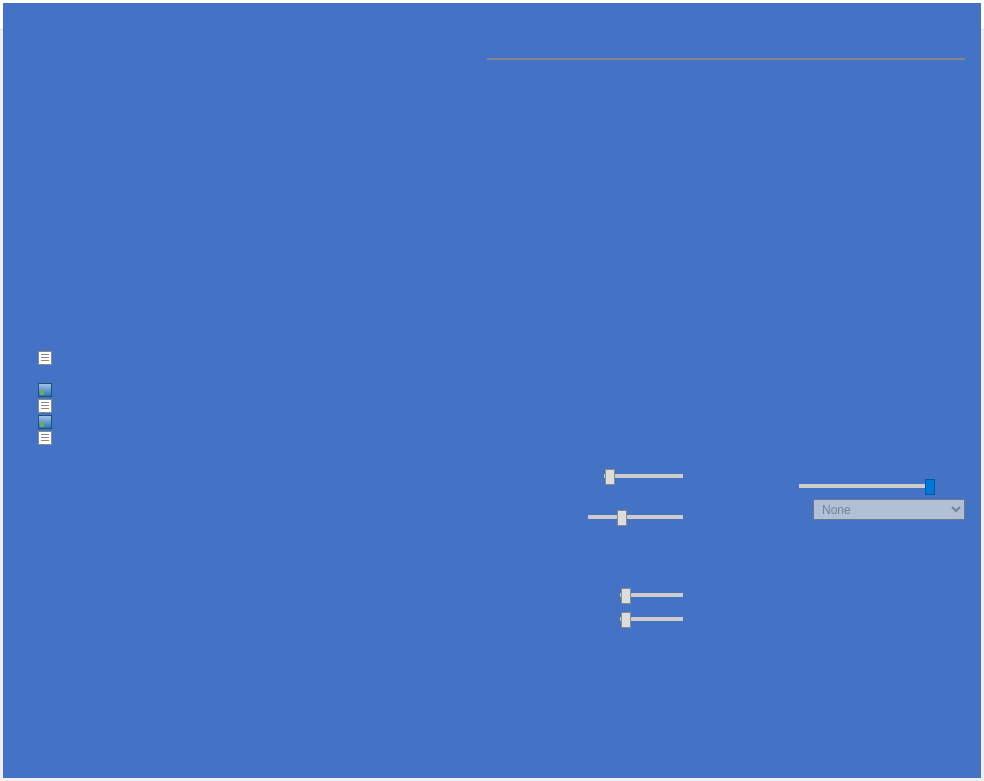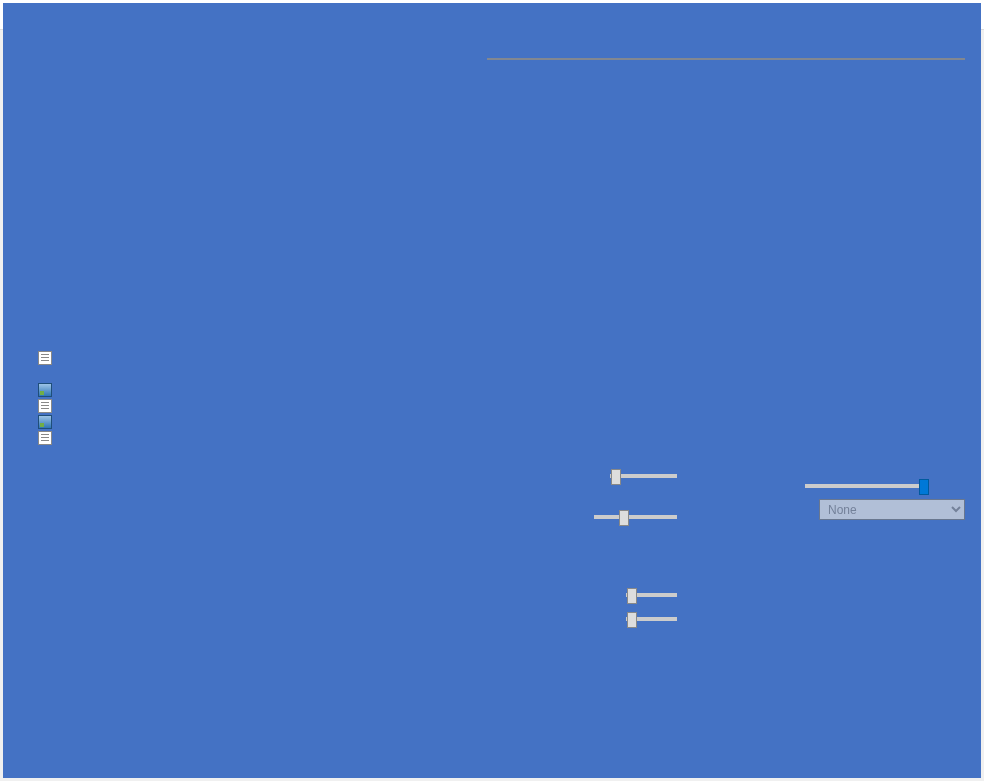--- a/index.html
+++ b/index.html
@@ -51,21 +51,21 @@
 .process-list-item { background:#0078d7; color:#fff; padding:1px 4px; }
 
 .preview-box { height:285px; display:flex; flex-direction:column; }
 .preview-img { flex:1; border:1px solid #828790; background:#333; position:relative; overflow:hidden; margin-bottom:4px;}
 .disc { position:absolute; left:50%; top:50%; width:380px; height:380px; background:radial-gradient(circle,#4a5b7a 0%,#3d4d6b 70%,#2a3850 100%); border-radius:50%; transform:translate(-50%,-48%); display:flex; flex-direction:column; align-items:center; justify-content:center;}
 .disc-text{color:#e8e8f0; font-size:38px; letter-spacing:4px;}
 .preview-bot { display:flex; gap:6px; align-items:center; }
 
 .two-col { display:flex; gap:8px; }
 .two-col > fieldset { flex:1; }
-.frow { display:flex; align-items:center; gap:6px; margin:3px 0; }
+.frow { display:flex; align-items:center; margin:3px 0; }
 .frow label { min-width:60px; color:#333;}
 .frow.disabled label, .frow.disabled span { color:#888; }
 .chk { display:flex; align-items:center; gap:4px; }
 .chk input { margin:0;}
 .color-swatch { width:64px; height:18px; border:1px solid #7a7a7a; background:#f5a623; }
 .slider { flex:1; height:4px; background:#ccc; position:relative;}
 .slider .thumb{position:absolute;top:-5px;width:10px;height:16px;background:#ddd;border:1px solid #888;}
 .slider.blue .thumb{background:#0078d7;border-color:#005a9e;}
 .numbox { width:30px; text-align:center;}
 

